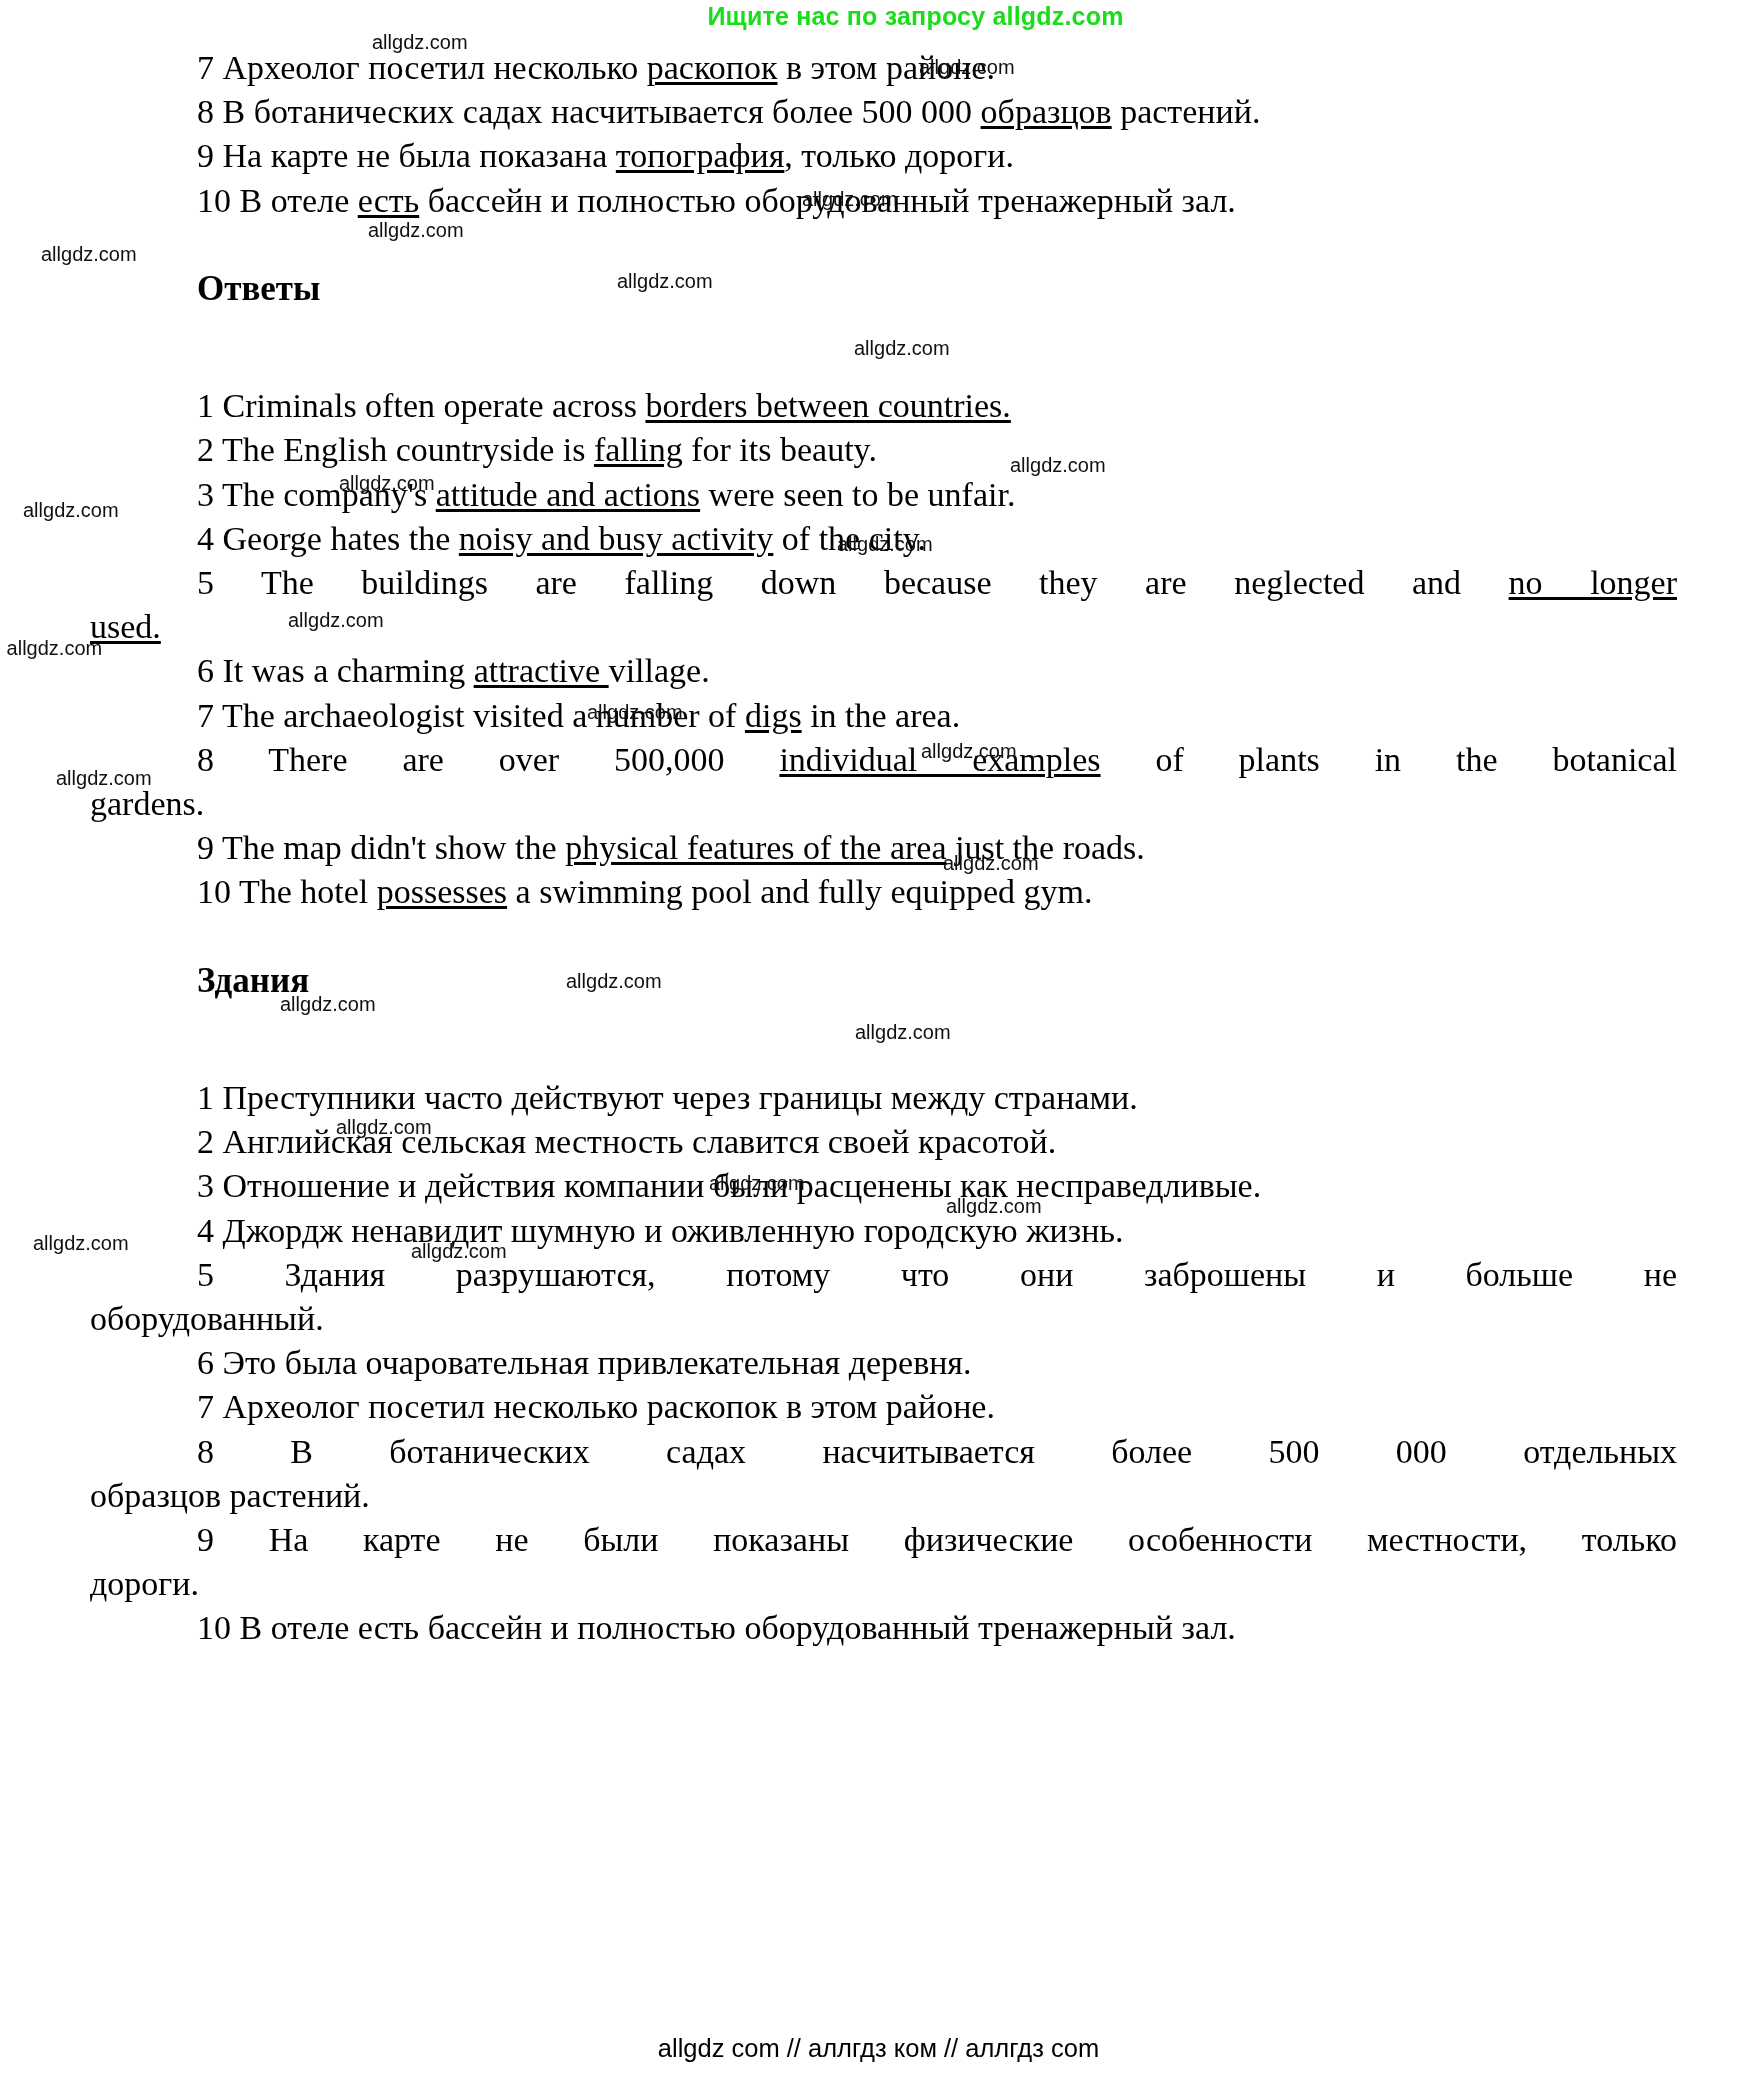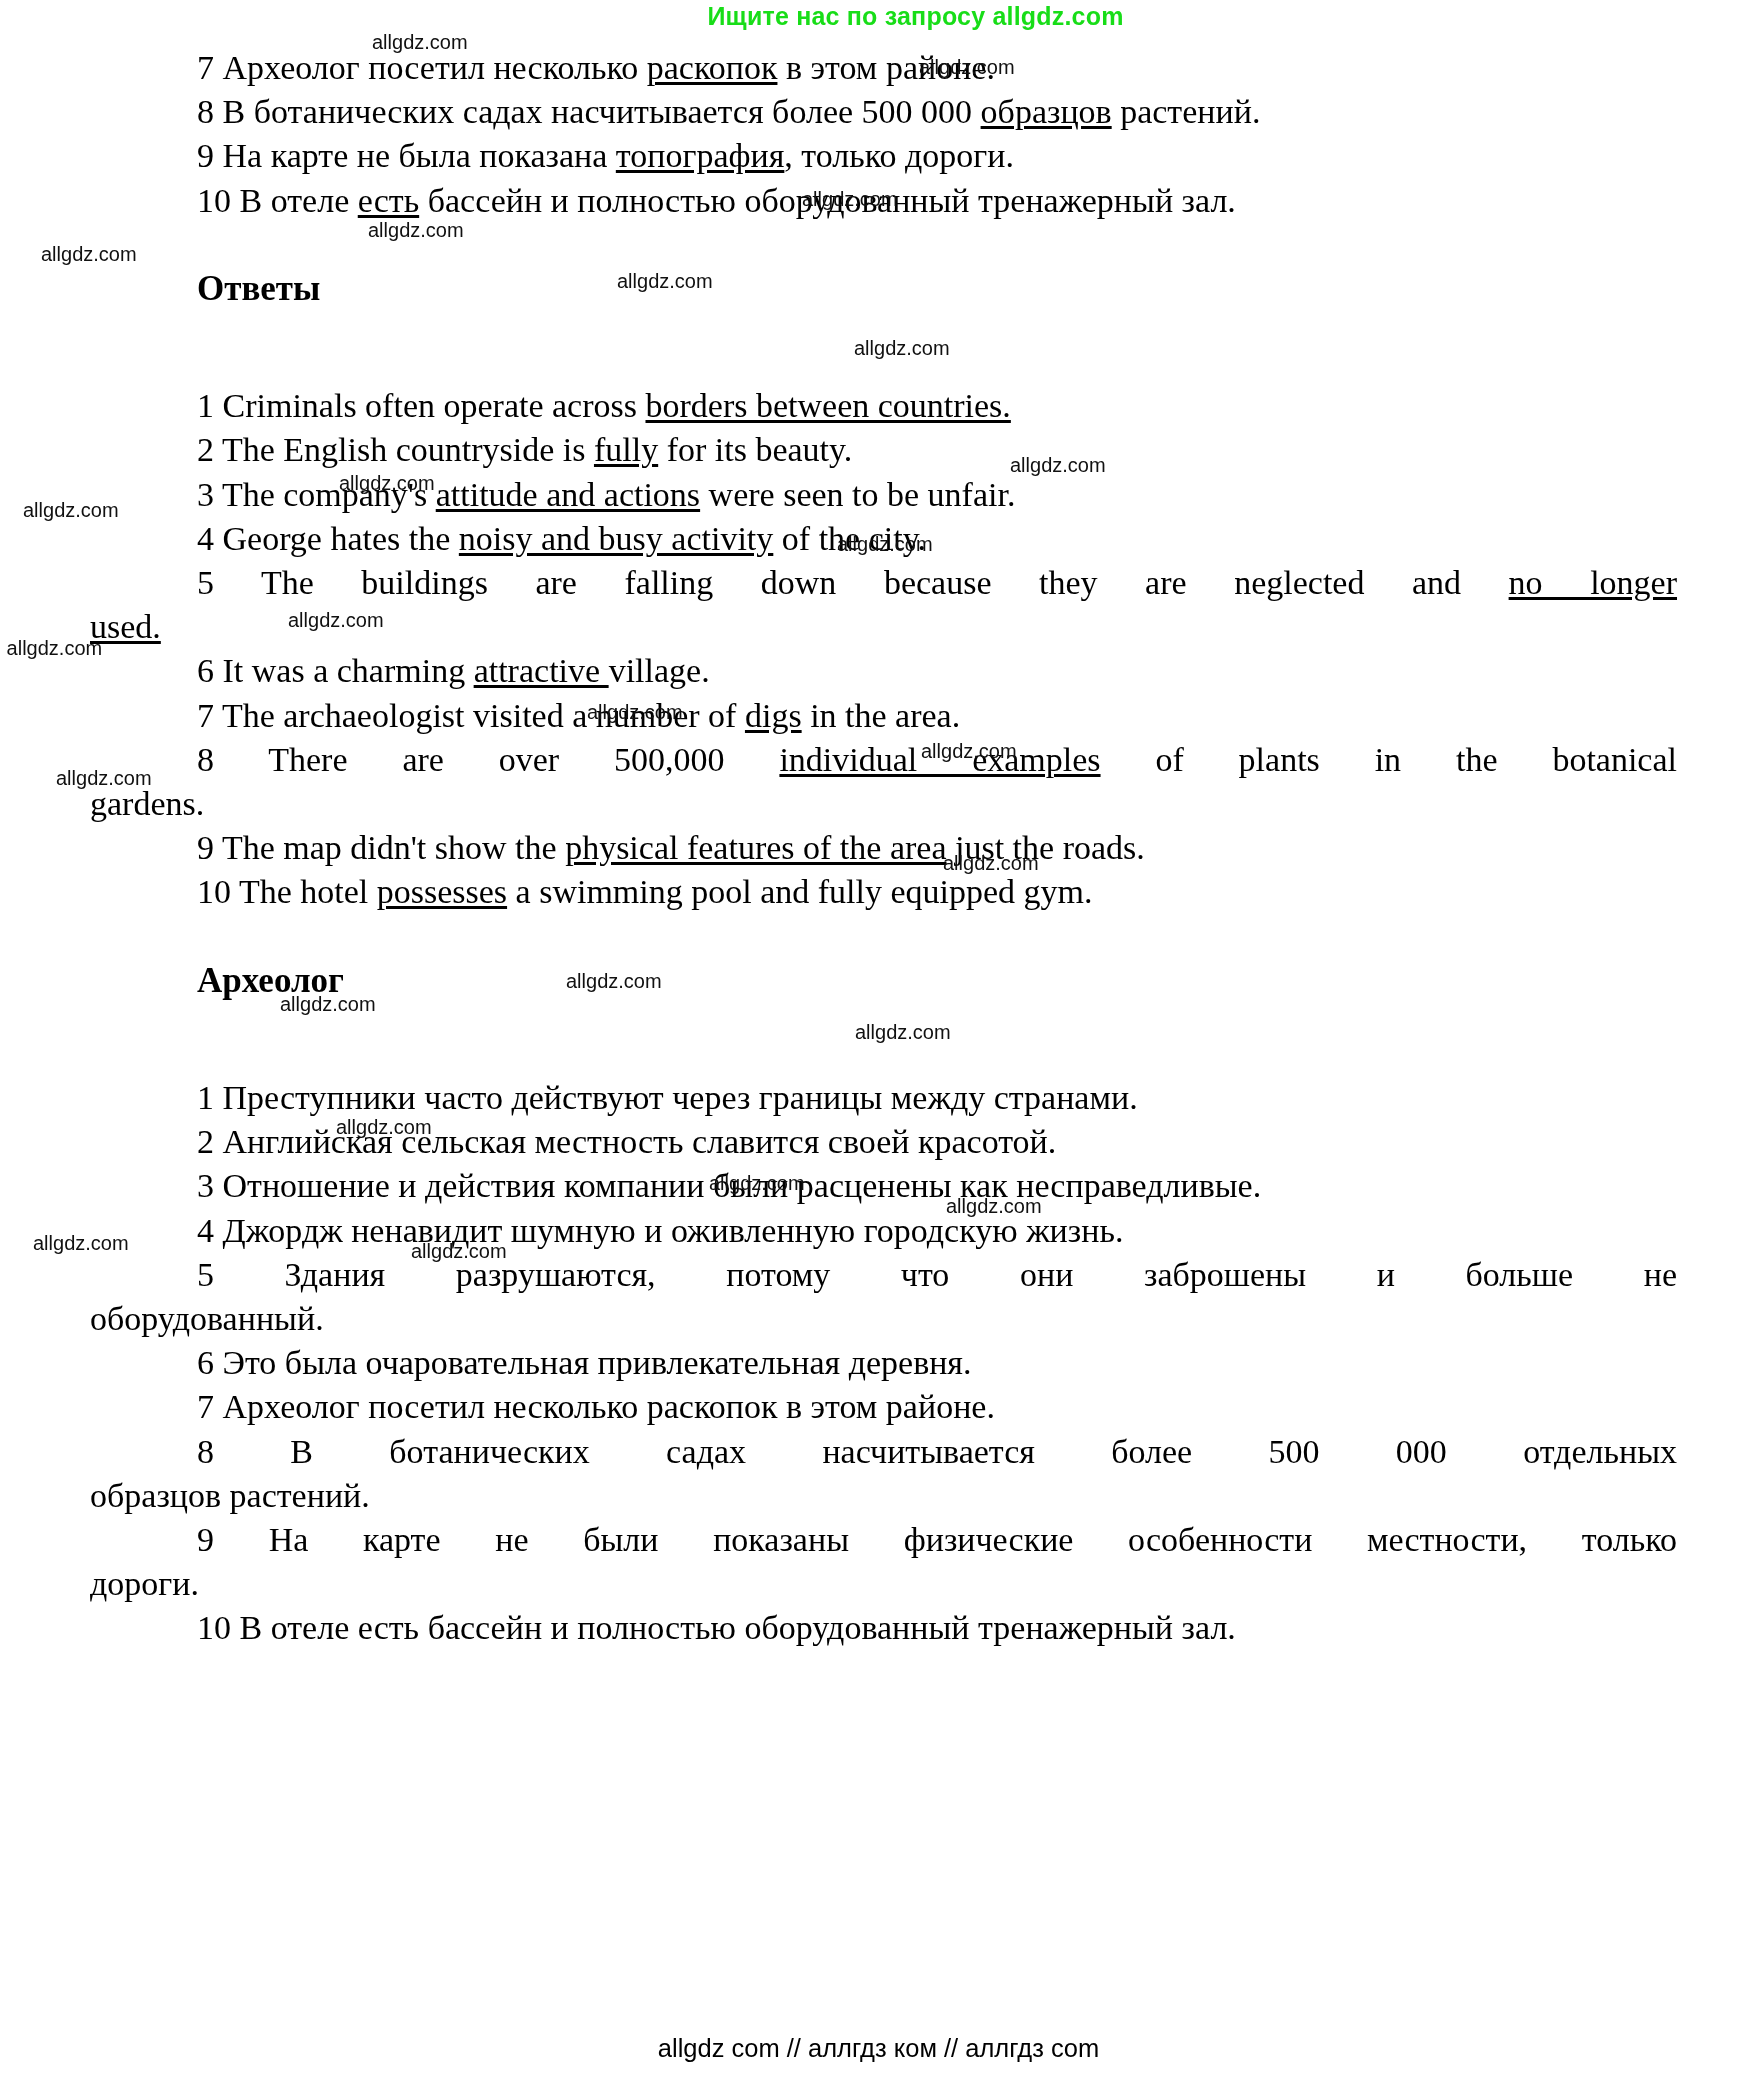--- a/index.html
+++ b/index.html
@@ -144,36 +144,36 @@
 
   <div class="sp-lg"></div>
 
   <div class="heading">Ответы</div>
 
   <div class="sp-lg"></div>
   <div class="sp-md"></div>
 
   <div>
     <div class="line indent">1 Criminals often operate across <u>borders between countries.</u></div>
-    <div class="line indent">2 The English countryside is <u>fully</u> for its beauty.</div>
+    <div class="line indent">2 The English countryside is <u>falling</u> for its beauty.</div>
     <div class="line indent">3 The company's <u>attitude and actions</u> were seen to be unfair.</div>
     <div class="line indent">4 George hates the <u>noisy and busy activity</u> of the city.</div>
     <div class="line just">5 The buildings are falling down because they are neglected and <u>no longer</u></div>
     <div class="line cont"><u>used.</u></div>
     <div class="line indent">6 It was a charming <u>attractive </u>village.</div>
     <div class="line indent">7 The archaeologist visited a number of <u>digs</u> in the area.</div>
     <div class="line just">8 There are over 500,000 <u>individual examples</u> of plants in the botanical</div>
     <div class="line cont">gardens.</div>
     <div class="line indent">9 The map didn't show the <u>physical features of the area</u> just the roads.</div>
     <div class="line indent">10 The hotel <u>possesses</u> a swimming pool and fully equipped gym.</div>
   </div>
 
   <div class="sp-lg"></div>
 
-  <div class="heading">Археолог</div>
+  <div class="heading">Здания</div>
 
   <div class="sp-lg"></div>
   <div class="sp-md"></div>
 
   <div>
     <div class="line indent">1 Преступники часто действуют через границы между странами.</div>
     <div class="line indent">2 Английская сельская местность славится своей красотой.</div>
     <div class="line indent">3 Отношение и действия компании были расценены как несправедливые.</div>
     <div class="line indent">4 Джордж ненавидит шумную и оживленную городскую жизнь.</div>
     <div class="line just">5 Здания разрушаются, потому что они заброшены и больше не</div>

